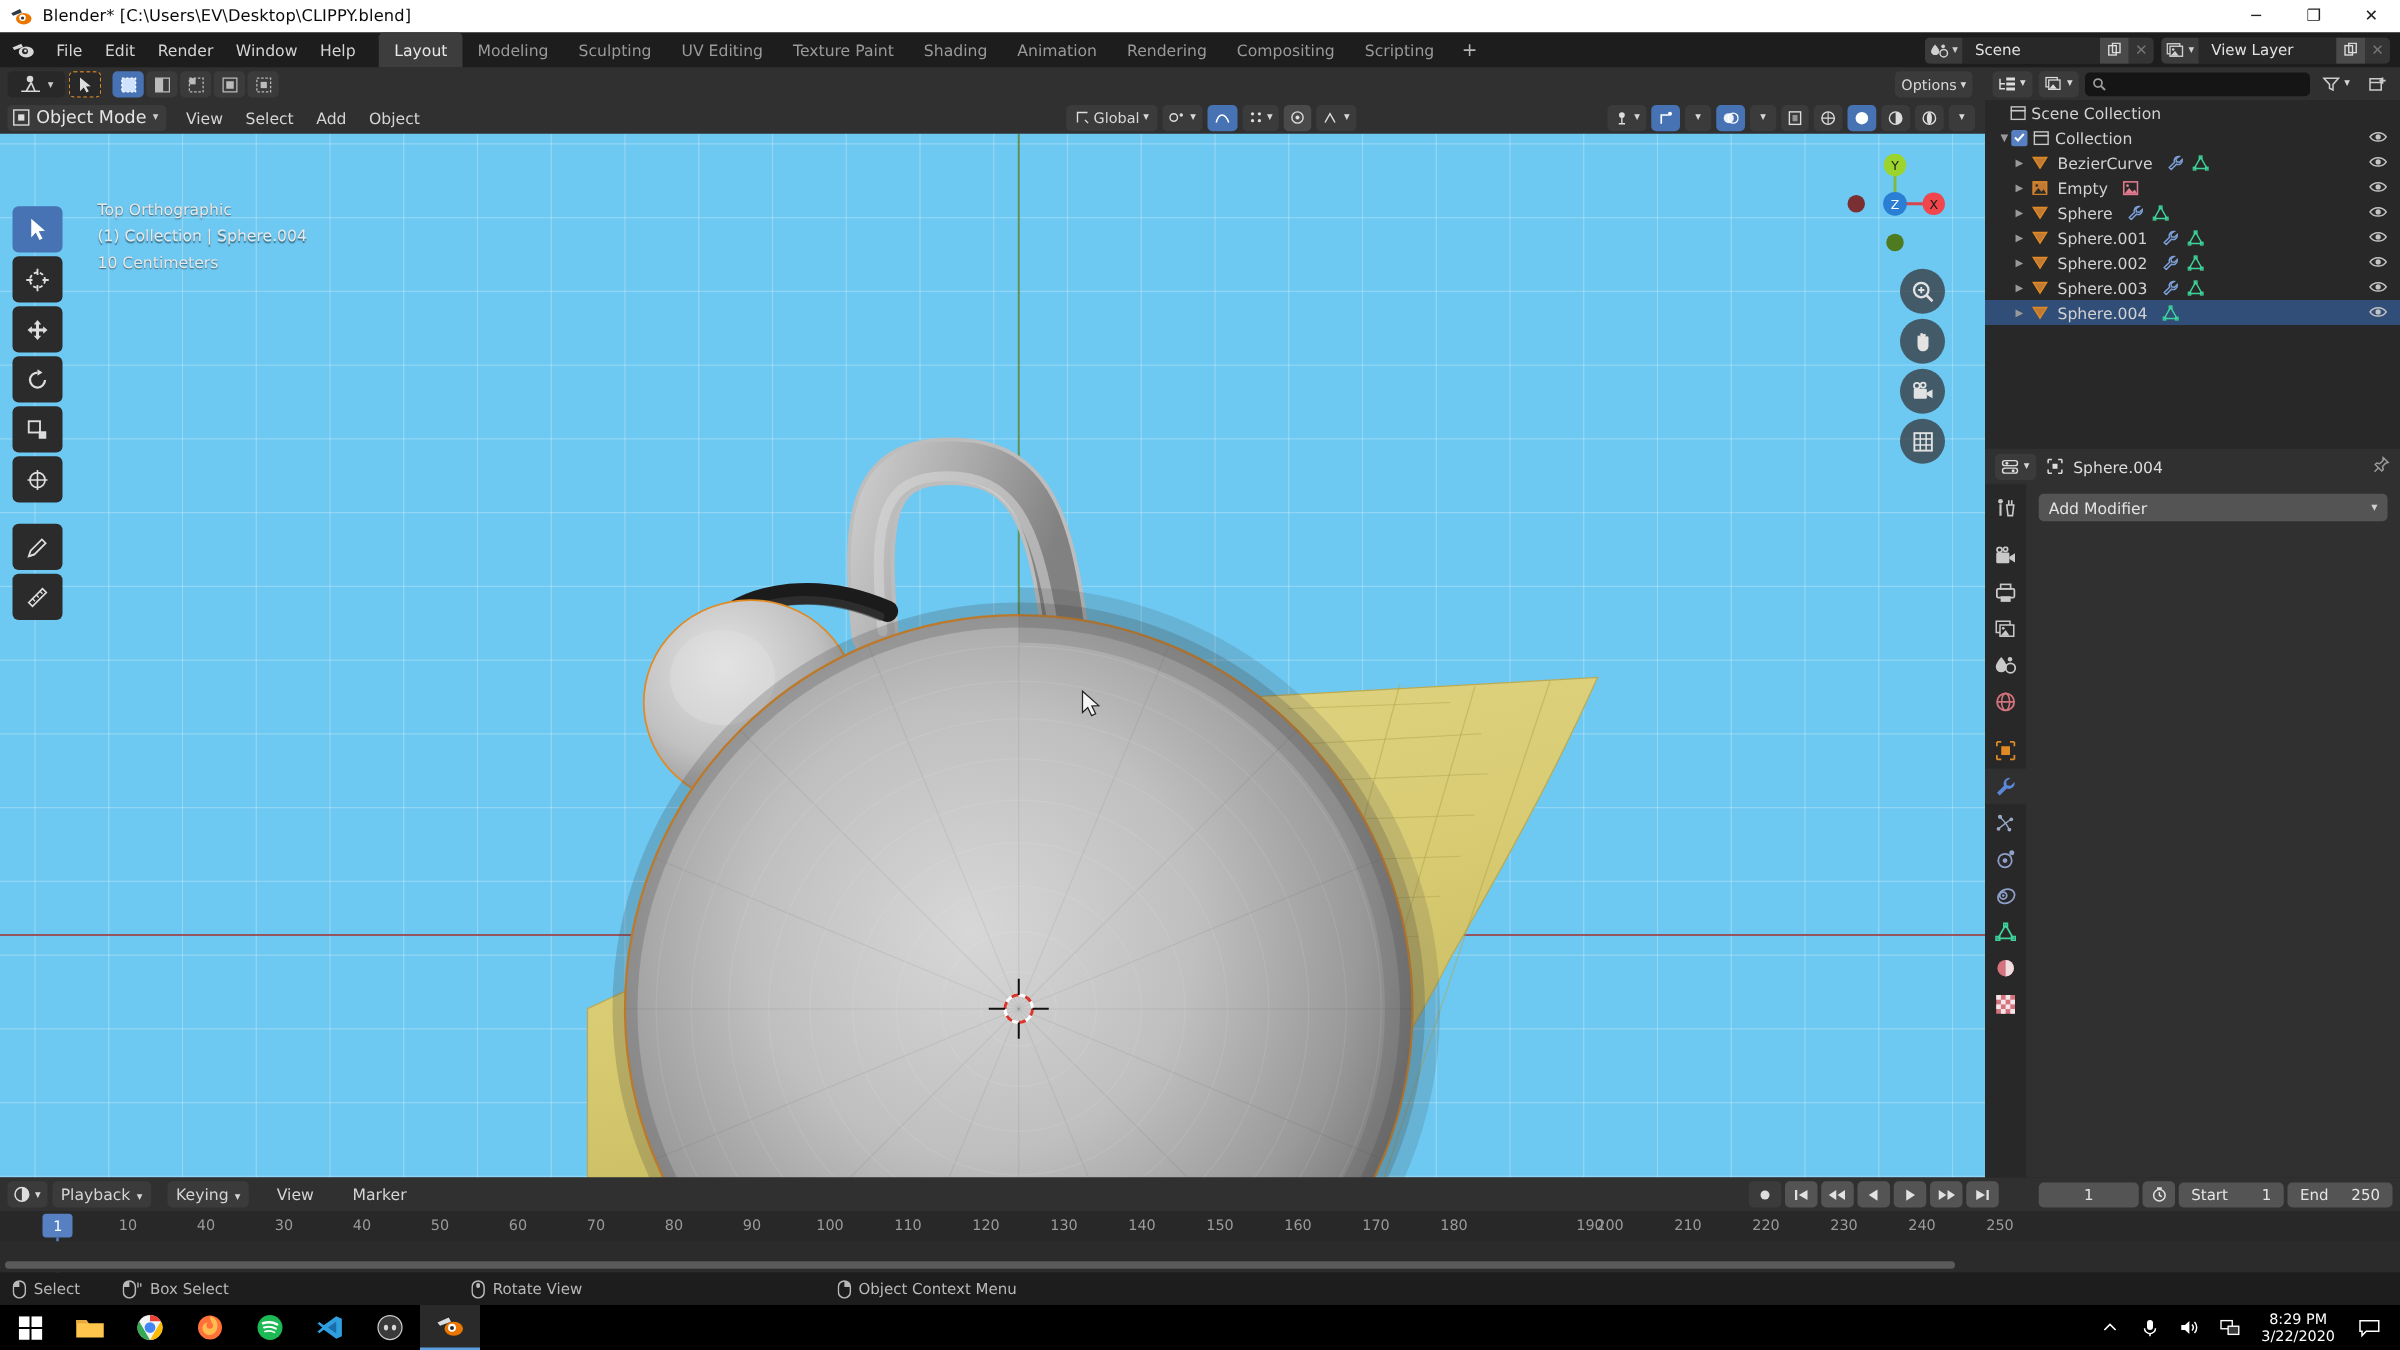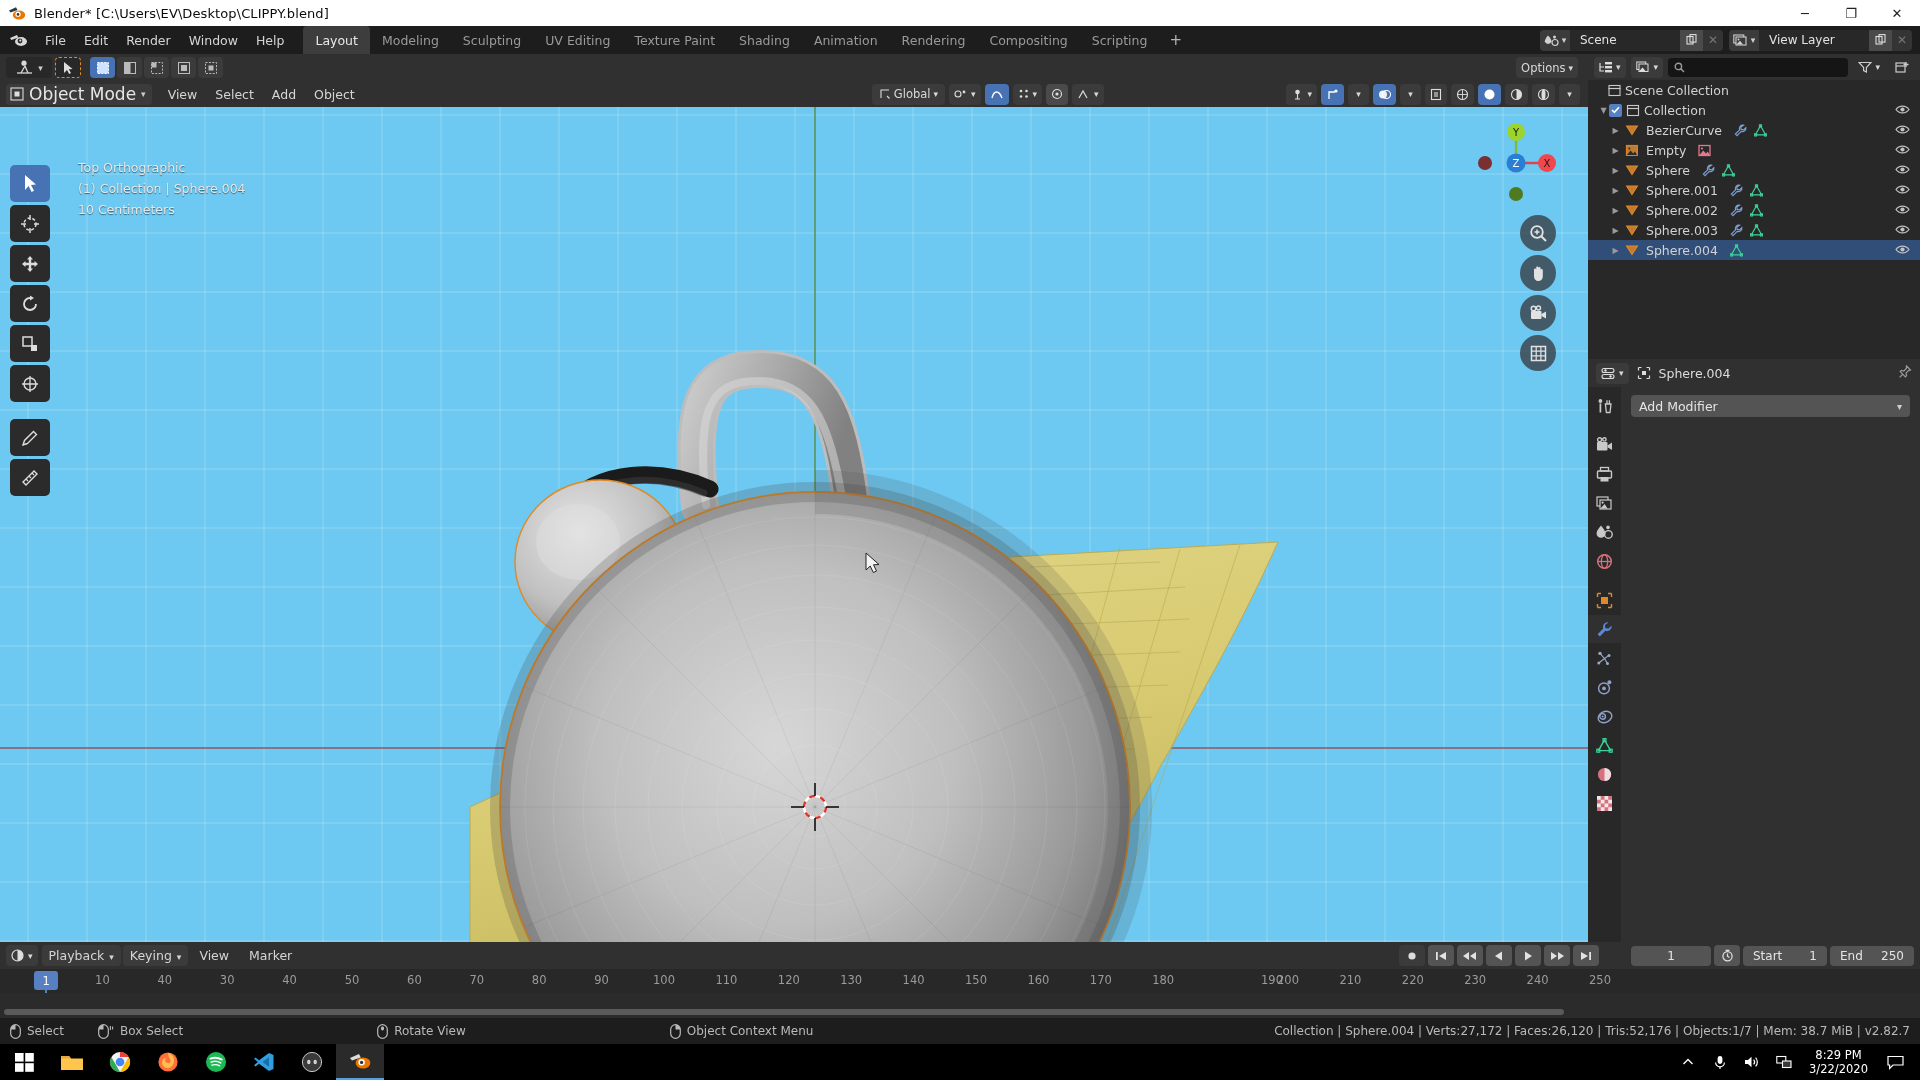--- a/index.html
+++ b/index.html
@@ -50,21 +50,21 @@
      background:#303030; display:flex; align-items:center; padding-left:6px; gap:3px;}
   .hbtn { height:21px; min-width:21px; background:#3b3b3b; border-radius:4px;
      display:flex; align-items:center; justify-content:center; padding:0 5px;
      font-size:11.5px; color:#d8d8d8; gap:3px;}
   .hbtn.on { background:#4772b3; }
   .hbtn.tool { background:#282828; }
   .hbtn.sel-active { background:#4772b3; }
   .hmenu { font-size:12.5px; color:#d5d5d5; padding:3px 9px; border-radius:3px;}
   .mode-combo { display:flex; align-items:center; height:21px; background:#3b3b3b;
      border-radius:4px; padding:0 6px 0 4px; gap:5px; }
-  .mode-combo span { font-size:17px; color:#e6e6e6; }
+  .mode-combo span { font-size:14px; color:#e6e6e6; }
   .sel-group { display:flex; gap:2px; margin-left:6px; }
   .sel-group .hbtn { width:25px; }
   .vp-head-right { margin-left:auto; display:flex; gap:4px; padding-right:8px; }
 
   
   .vp-canvas { position:absolute; left:0; top:53px; width:1588px; height:887px;
      background:#6dc8f2; overflow:hidden; }
   .vp-text { position:absolute; left:78px; top:108px; font-size:12.5px;
      color:#e8e8e8; line-height:21px; text-shadow:0 1px 1px rgba(0,0,0,.5); }
   .tool-col { position:absolute; left:10px; top:105px; width:40px;
@@ -1069,21 +1069,21 @@
 
 <div class="timeline">
   <div class="tl-header">
     <div class="hbtn" style="background:#3b3b3b">
       <svg width="14" height="13" viewBox="0 0 14 13">
           <circle cx="6.5" cy="6.5" r="5.5" fill="none" stroke="#ddd" stroke-width="1.2"></circle>
           <path d="M6.5 1 A5.5 5.5 0 0 1 6.5 12 Z" fill="#ddd"></path>
         </svg>
       <span style="font-size:9px">▾</span>
     </div>
-    <div id="tlmenus" style="display:flex;align-items:center;gap:2px">
+    <div id="tlmenus" style="display:flex;align-items:center;gap:13px">
         <div class="hmenu" style="background: rgb(59, 59, 59); border-radius: 4px; padding: 3px 7px;">Playback<span style="font-size: 9px; margin-left: 5px;">▾</span></div>
         <div class="hmenu" style="background: rgb(59, 59, 59); border-radius: 4px; padding: 3px 7px;">Keying<span style="font-size: 9px; margin-left: 5px;">▾</span></div>
         <div class="hmenu">View</div>
         <div class="hmenu">Marker</div>
       </div>
 
     <div class="tl-playrow">
       <div class="hbtn" style="background:#3b3b3b;width:26px">
         <svg width="12" height="12" viewBox="0 0 12 12">
             <circle cx="6" cy="6" r="3.6" fill="#ddd"></circle>
@@ -1210,21 +1210,20 @@
       <div class="sb-item" style="margin-left: 170px;">
         <span style="display: inline-flex;">
           <svg width="11" height="15" viewBox="0 0 11 15">
             <rect x="0.7" y="0.7" width="9.6" height="13.6" rx="4.8" fill="none" stroke="#b9b9b9" stroke-width="1.2"></rect>
             <path d="M10.3 5.5 L5.5 5.5 L5.5 0.7 A4.8 4.8 0 0 1 10.3 5.5 Z" fill="#b9b9b9"></path>
           </svg>
         </span>
         <span>Object Context Menu</span>
       </div>
     </div>
-  <div class="sb-stats">Collection | Sphere.004 | Verts:27,172 | Faces:26,120 | Tris:52,176 | Objects:1/7 | Mem: 38.7 MiB | v2.82.7</div>
 </div>
 
 <div class="taskbar">
   <div class="tb-icon">
     <svg width="19" height="19" viewBox="0 0 19 19">
         <rect x="0" y="0" width="8.6" height="8.6" fill="#fff"></rect>
         <rect x="10.2" y="0" width="8.6" height="8.6" fill="#fff"></rect>
         <rect x="0" y="10.2" width="8.6" height="8.6" fill="#fff"></rect>
         <rect x="10.2" y="10.2" width="8.6" height="8.6" fill="#fff"></rect>
       </svg>

